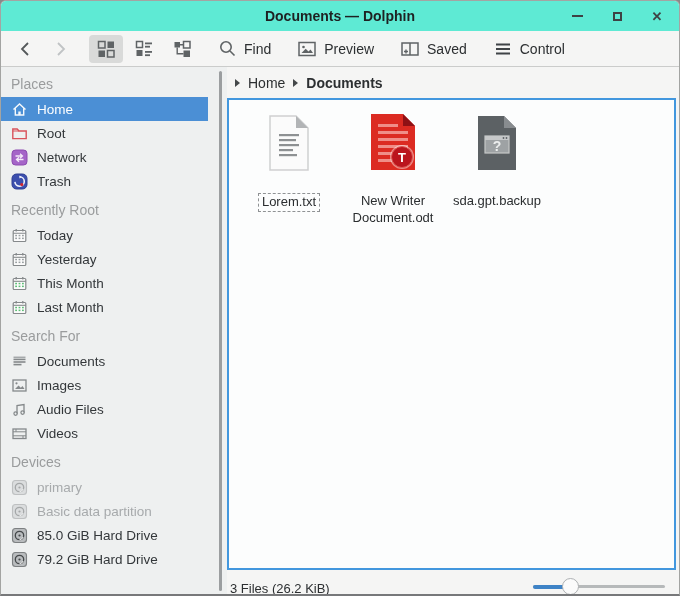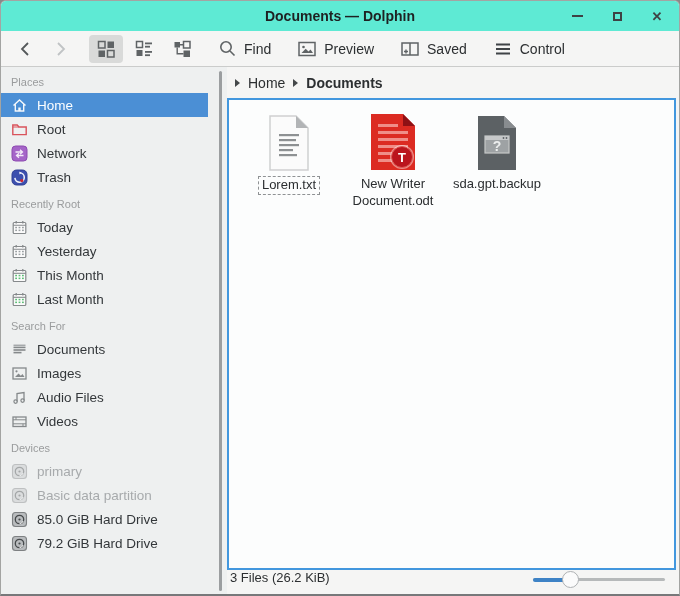--- a/index.html
+++ b/index.html
@@ -20,44 +20,44 @@
   .wc-close { font-size:13px; font-weight:bold; color:#3e4244; }
   
   .toolbar { height:36px; display:flex; align-items:center; padding:0 8px; border-bottom:1px solid #cbcccb; background:#f5f5f4; }
   .tb-btn { display:flex; align-items:center; gap:7px; padding:4px 7px; border-radius:4px; color:#2c2f31; font-size:14px; }
   .tb-btn.selected { background:#d9dad9; }
   .tb-gap-sm { margin-left:4px; } .tb-gap-md { margin-left:12px; }
   .tb-icon { display:block; }
   
   .content { display:flex; height:529px; }
   .sidebar { width:226px; background:#eef0f0; position:relative; overflow:hidden; flex:none; }
-  .s-header { color:#9a9c9d; font-size:11px; padding:9px 0 5px 10px; }
+  .s-header { color:#9a9c9d; font-size:14px; padding:9px 0 5px 10px; }
   .s-item { height:24px; display:flex; align-items:center; gap:9px; padding-left:10px; margin-right:19px; font-size:13.5px; color:#33373a; white-space:nowrap; }
   .s-item.selected { background:#4b8fd5; color:#fcfeff; }
   .s-item.dimmed { color:#a7aaac; }
   .s-item.dimmed svg { opacity:.5; }
   .s-icon { flex:none; }
   .s-scrollbar { position:absolute; right:5px; top:4px; width:3px; height:520px; background:#9b9ea0; border-radius:2px; }
   
   .main { flex:1; display:flex; flex-direction:column; min-width:0; }
   .breadcrumb { height:31px; display:flex; align-items:center; gap:8px; padding-left:8px; font-size:14px; color:#2c2f31; }
   .bc-sep { width:0; height:0; border-left:5px solid #44484a; border-top:4px solid transparent; border-bottom:4px solid transparent; }
   .bc-seg { cursor:default; }
   .bc-current { font-weight:bold; }
   .view { flex:1; margin-right:3px; border:2px solid #4297de; background:#fcfdfd; display:flex; align-items:flex-start; padding:8px 0 0 12px; gap:8px; }
   .file-item { width:96px; display:flex; flex-direction:column; align-items:center; }
   .file-icon-wrap { height:64px; display:flex; align-items:flex-end; justify-content:center; position:relative; }
-  .file-label { margin-top:4px; font-size:13px; color:#2b2e30; text-align:center; line-height:1.3; padding:0 3px; max-width:96px; }
+  .file-label { margin-top:21px; font-size:13px; color:#2b2e30; text-align:center; line-height:1.3; padding:0 3px; max-width:96px; }
   .file-label.focused { border:1px dashed #8f9294; }
   .odt-badge { position:absolute; right:6px; bottom:4px; width:22px; height:22px; border-radius:50%;
     background:#bb151d; border:1px solid #de5a55; color:#fff; font-weight:bold; font-size:13px;
     display:flex; align-items:center; justify-content:center; box-shadow:0 0 0 1px rgba(255,255,255,.45); }
   .backup-q { position:absolute; left:50%; top:30px; transform:translateX(-50%); color:#eceeee; font-weight:bold; font-size:14px; }
   
-  .statusbar { height:26px; display:flex; align-items:flex-start; padding:0 14px 0 3px; font-size:13px; color:#2c2f31; background:#f5f5f4; }
+  .statusbar { height:26px; display:flex; align-items:flex-end; padding:0 14px 0 3px; font-size:13px; color:#2c2f31; background:#f5f5f4; }
   .status-text { flex:1; }
   .slider { width:132px; position:relative; height:19px; flex:none; }
   .slider-track { position:absolute; top:8px; left:0; right:0; height:3px; background:#b6b9ba; border-radius:2px; }
   .slider-fill { position:absolute; top:7.5px; left:0; width:38px; height:4px; background:#3e83c6; border-radius:2px; }
   .slider-handle { position:absolute; top:1px; left:29px; width:17px; height:17px; border-radius:50%; background:#fbfbfb; border:1px solid #aeb1b3; }
 </style>
 </head>
 <body>
 
 <div class="window">

